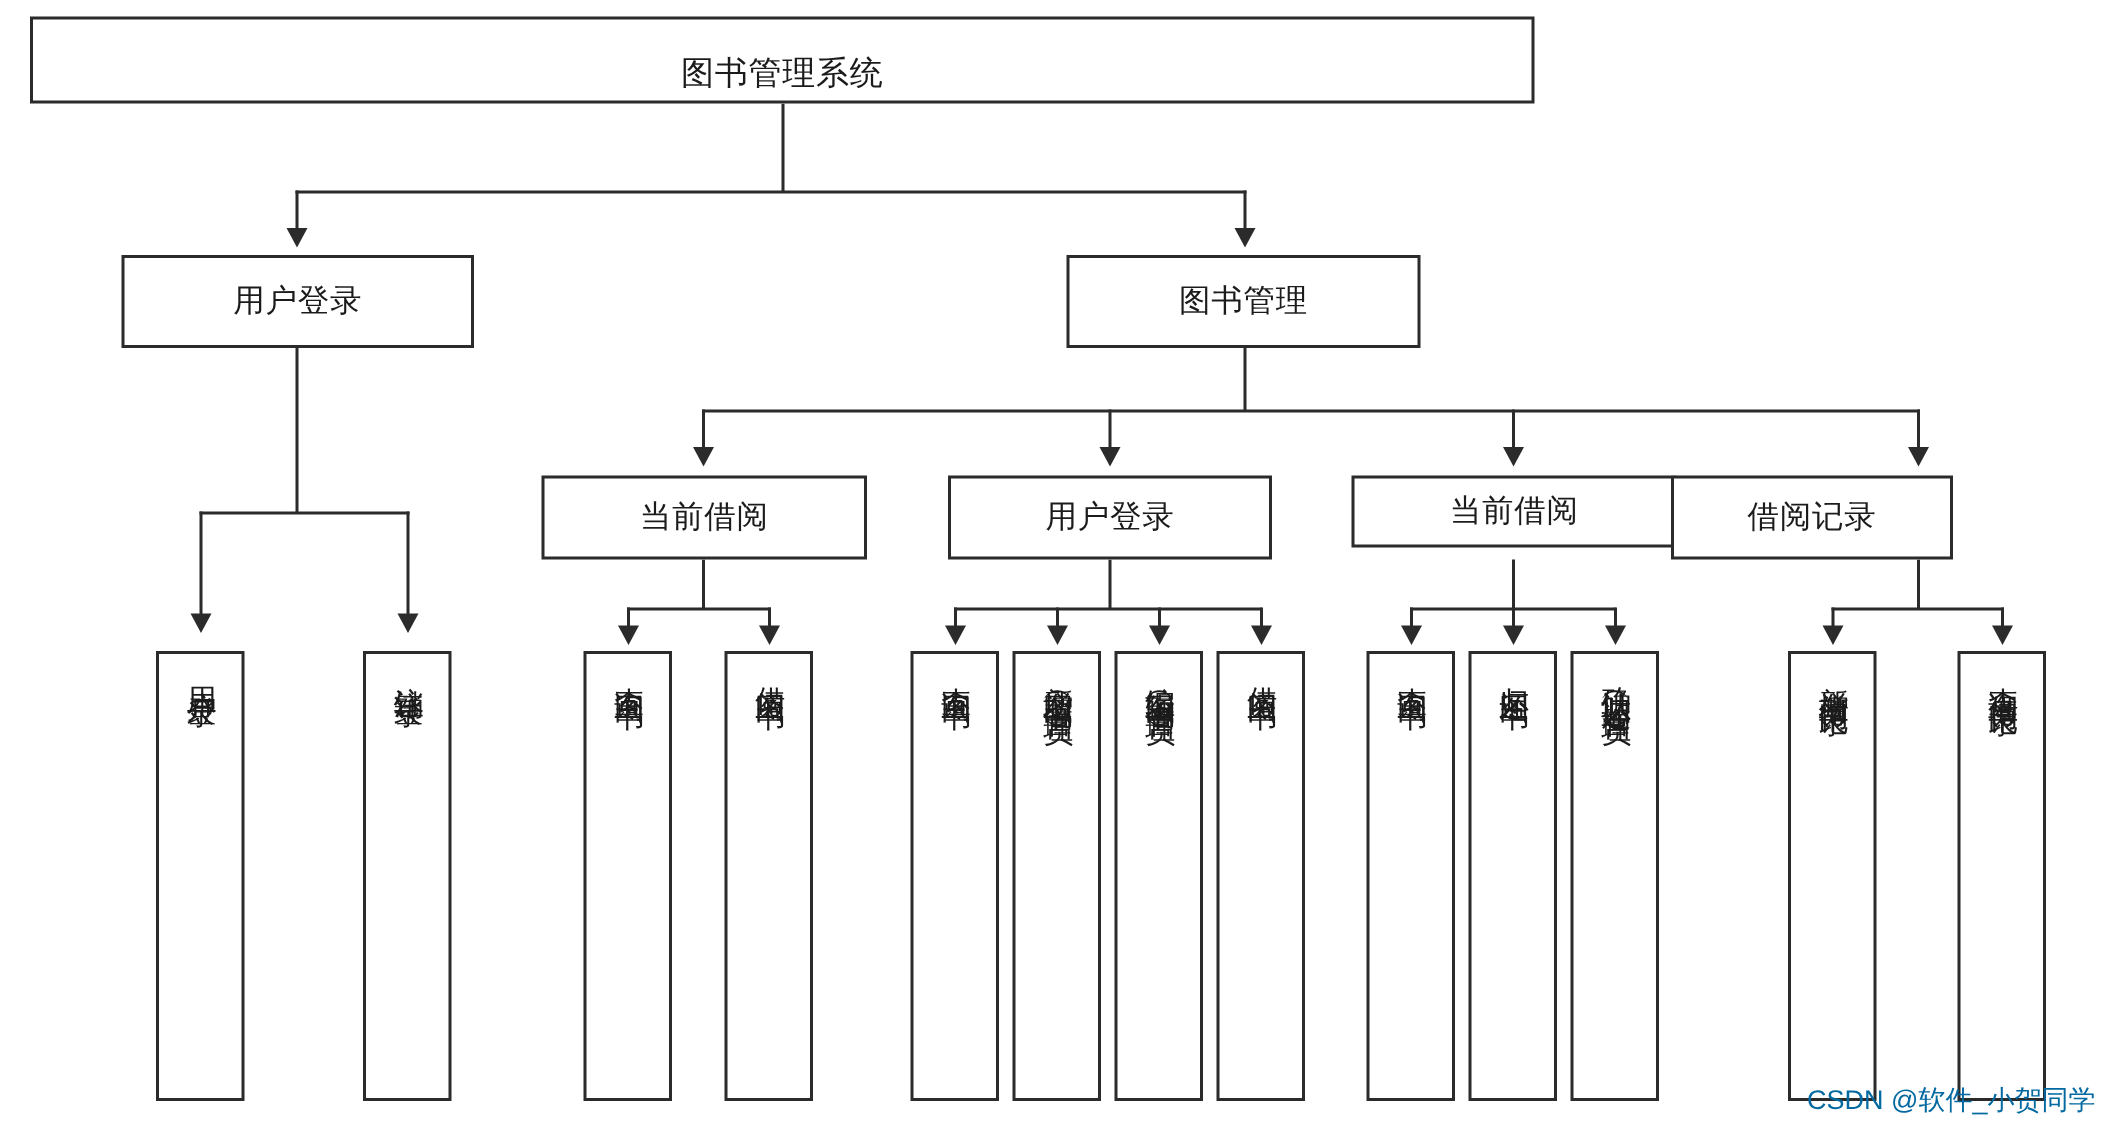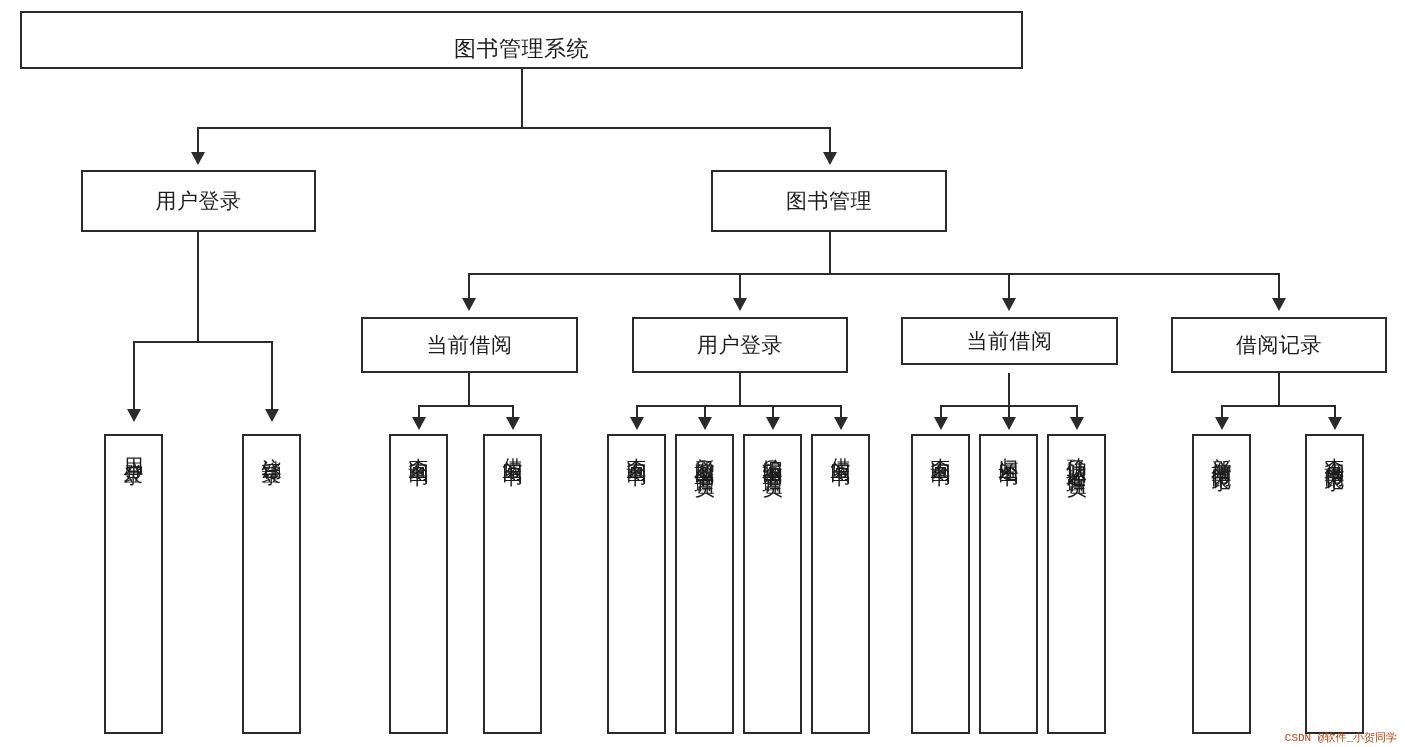--- a/index.html
+++ b/index.html
@@ -68,25 +68,25 @@
     border-left: 7px solid transparent;
     border-right: 7px solid transparent;
     border-top: 13px solid #2b2b2b;
     z-index: 2;
   }
   
   #watermark {
     position: absolute;
     right: 8px;
     bottom: 2px;
-    font-size: 11px;
-    color: #c2410c;
+    font-size: 18px;
+    color: #0369a1;
     white-space: nowrap;
     z-index: 6;
-    font-family: Liberation Mono, monospace;
+    font-family: Liberation Sans, sans-serif;
   }
 </style>
 </head>
 <body>
 
 <div id="canvas">
 
   <div class="node root" style="left:20px; top:11px; width:1003px; height:58px;">
     <span class="label">图书管理系统</span>
   </div>
@@ -127,21 +127,21 @@
 
   <div class="node" style="left:361px; top:317px; width:217px; height:56px;">
     <span class="label">当前借阅</span>
   </div>
   <div class="node" style="left:632px; top:317px; width:216px; height:56px;">
     <span class="label">用户登录</span>
   </div>
   <div class="node" style="left:901px; top:317px; width:217px; height:48px;">
     <span class="label">当前借阅</span>
   </div>
-  <div class="node" style="left:1171px; top:317px; width:216px; height:56px;">
+  <div class="node" style="left:1114px; top:317px; width:188px; height:56px;">
     <span class="label">借阅记录</span>
   </div>
 
   <div class="ln v" style="left:468px; top:373px; width:2px; height:33px;"></div>
   <div class="ln h" style="left:418px; top:405px; width:96px; height:2px;"></div>
   <div class="ln v" style="left:418px; top:405px; width:2px; height:14px;"></div>
   <div class="arrow" style="left:412px; top:417px;"></div>
   <div class="ln v" style="left:512px; top:405px; width:2px; height:14px;"></div>
   <div class="arrow" style="left:506px; top:417px;"></div>
 

